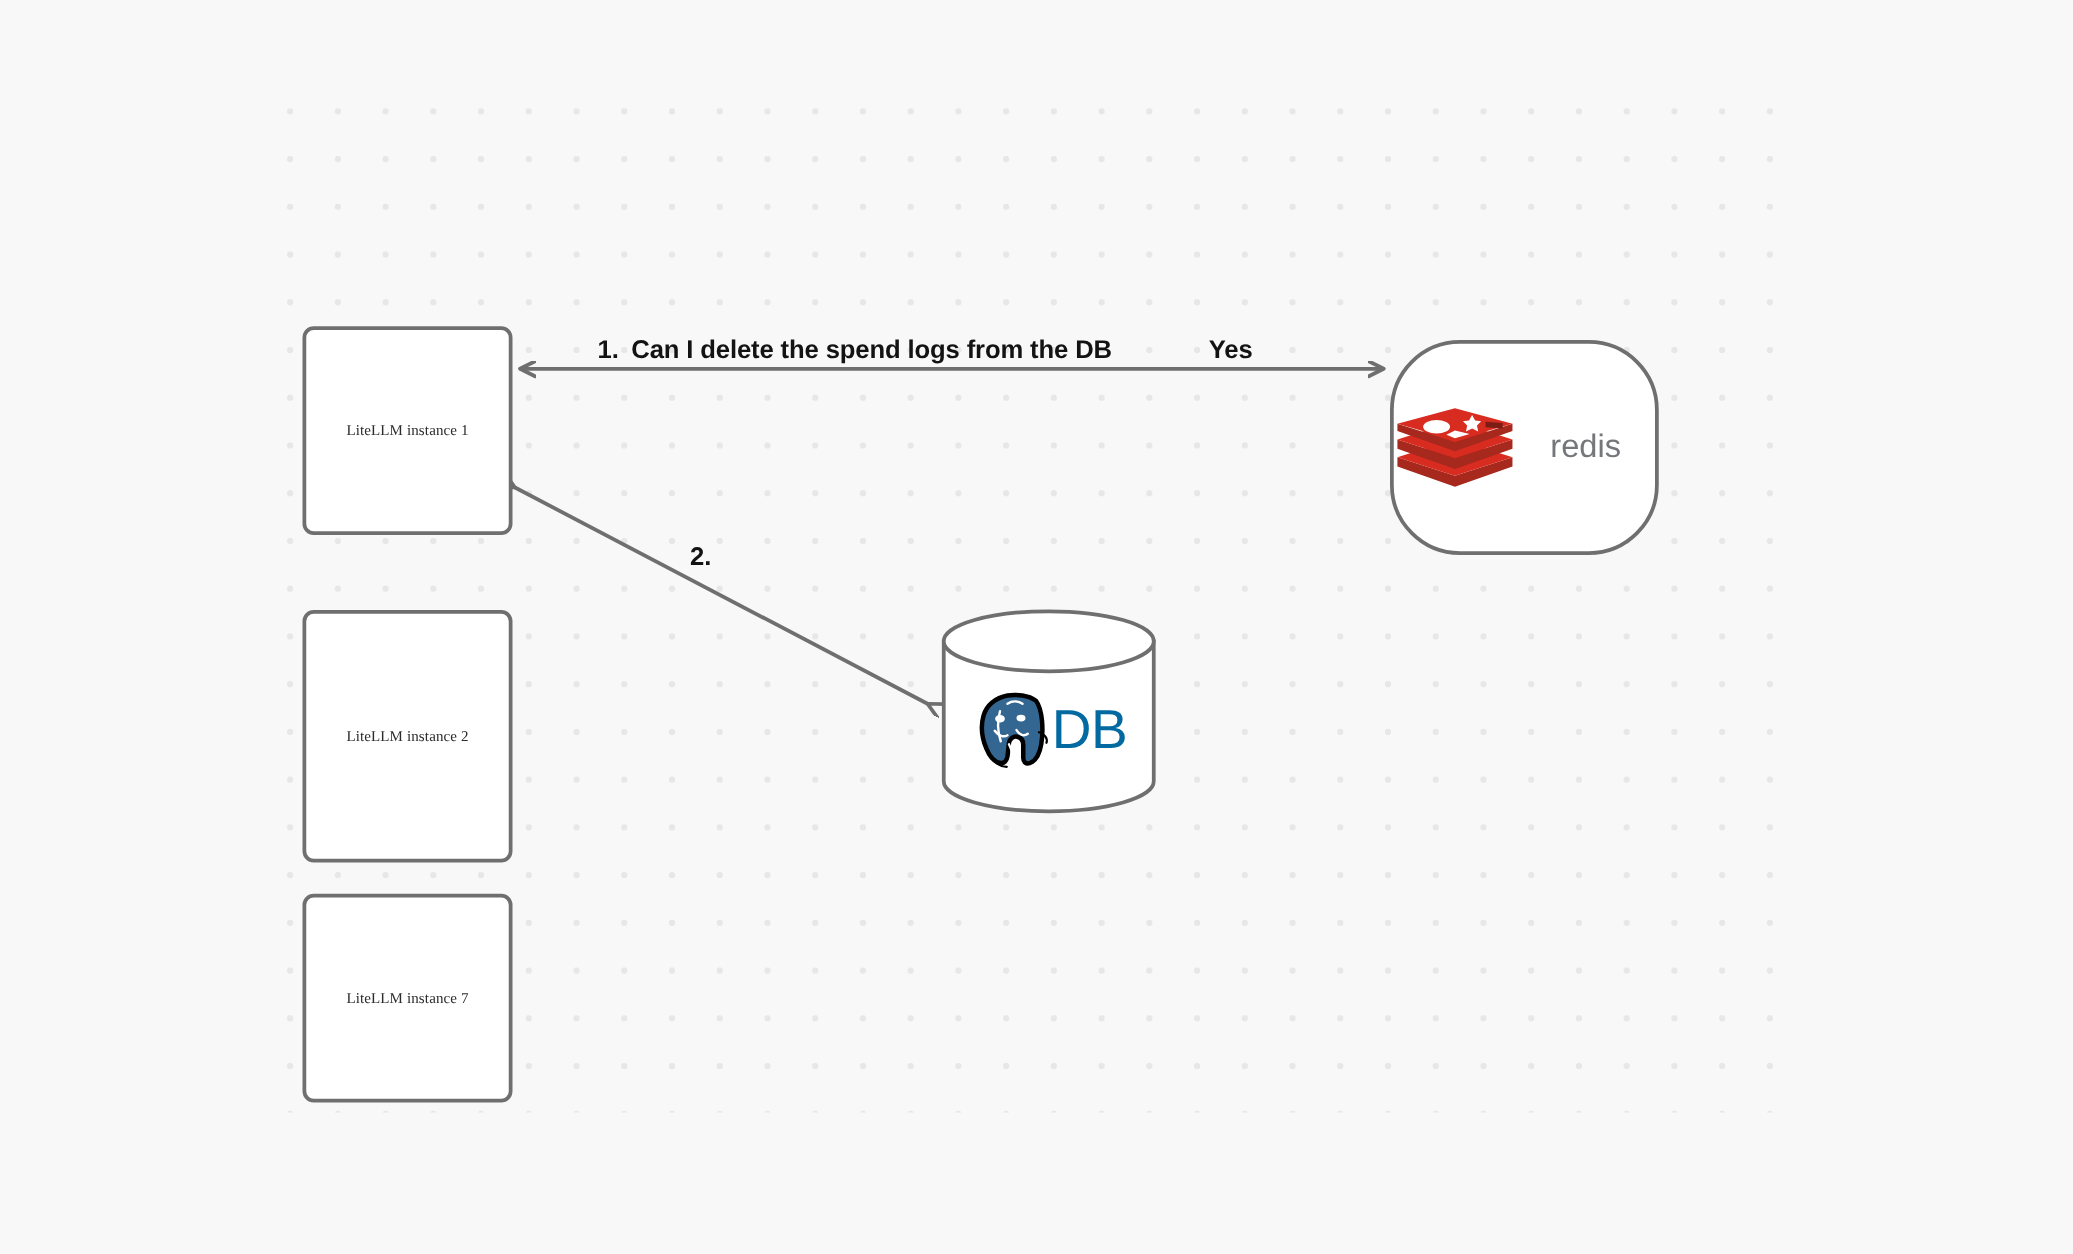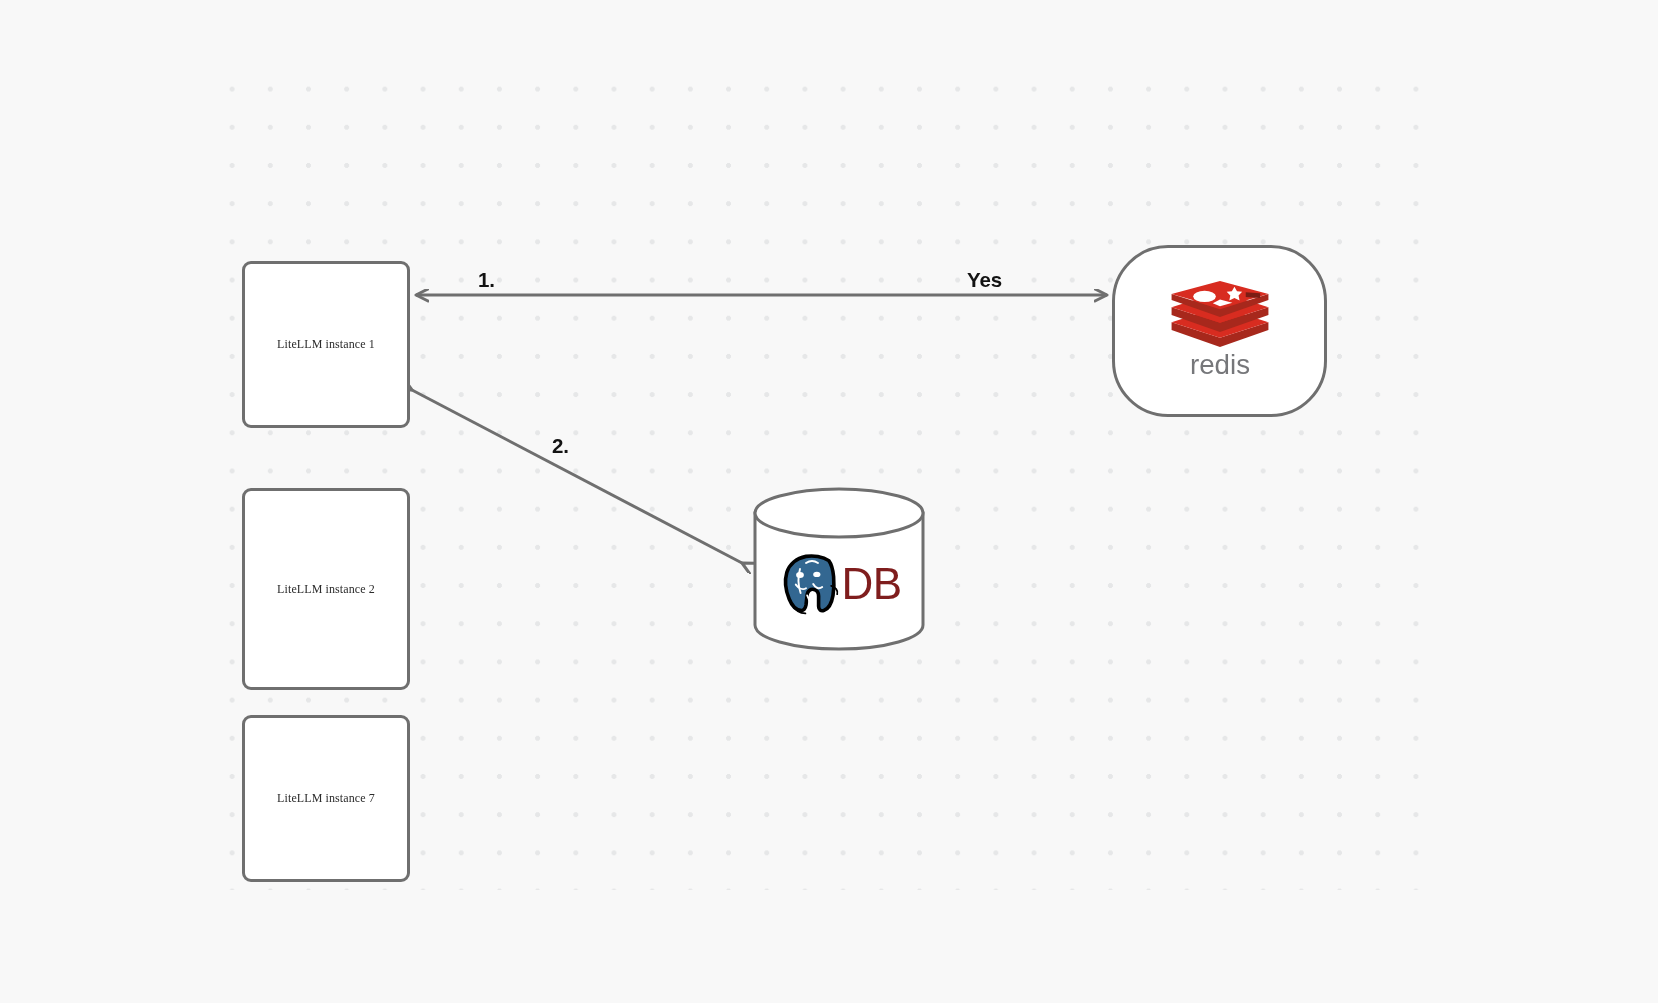--- a/index.html
+++ b/index.html
@@ -51,29 +51,29 @@
   .node-label {
     font-size: 12px;
     color: #2b2b2b;
     font-family: Liberation Serif, serif;
     letter-spacing: 0.1px;
     white-space: nowrap;
   }
   .redis-node {
     position: absolute;
     left: 1112px;
-    top: 245px;
+    top: 272px;
     width: 215px;
     height: 172px;
     background: #ffffff;
     border: 3px solid #6f6f6f;
     border-radius: 56px;
     box-sizing: border-box;
     display: flex;
-    flex-direction: column;
+    flex-direction: row;
     align-items: center;
     justify-content: center;
   }
   .redis-mark {
     width: 104px;
     height: 68px;
     margin-top: 2px;
   }
   .redis-word {
     width: 118px;
@@ -96,21 +96,21 @@
     display: flex;
     align-items: center;
     justify-content: center;
     gap: 1px;
     padding-top: 30px;
     box-sizing: border-box;
   }
   .pg-mark { width: 66px; height: 66px; }
   .db-text {
     font-size: 44px;
-    color: #7f1d1d;
+    color: #0369a1;
     font-family: "Liberation Sans", sans-serif;
     letter-spacing: -0.5px;
     margin-left: -2px;
   }
   .edge-label {
     position: absolute;
     font-family: "Liberation Sans", sans-serif;
     font-weight: bold;
     font-size: 20.5px;
     color: #131313;
@@ -207,17 +207,18 @@
         <g fill="none" stroke="#000000" stroke-width="3" stroke-linecap="round">
           <path d="M28 90 C32 98 40 104 49 104"></path>
           <path d="M92 58 C99 60 104 66 102 72"></path>
         </g>
       </svg>
       <span class="db-text">DB</span>
     </div>
   </div>
 
   <span class="edge-label" id="label-1-index">1.</span>
+  <span class="edge-label" id="label-1-text">Can I delete the spend logs from the DB</span>
   <span class="edge-label" id="label-1-yes">Yes</span>
 
   <span class="edge-label" id="label-2-index">2.</span>
 
 </div>
 
 </body></html>

